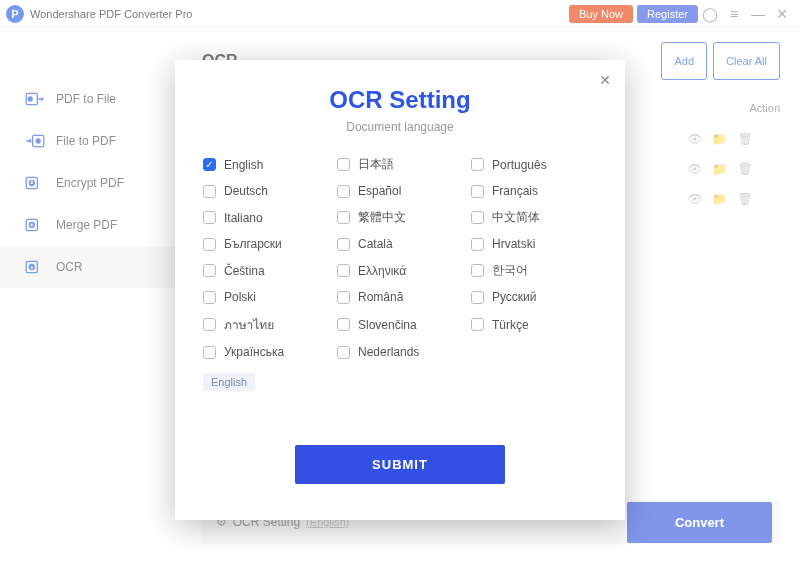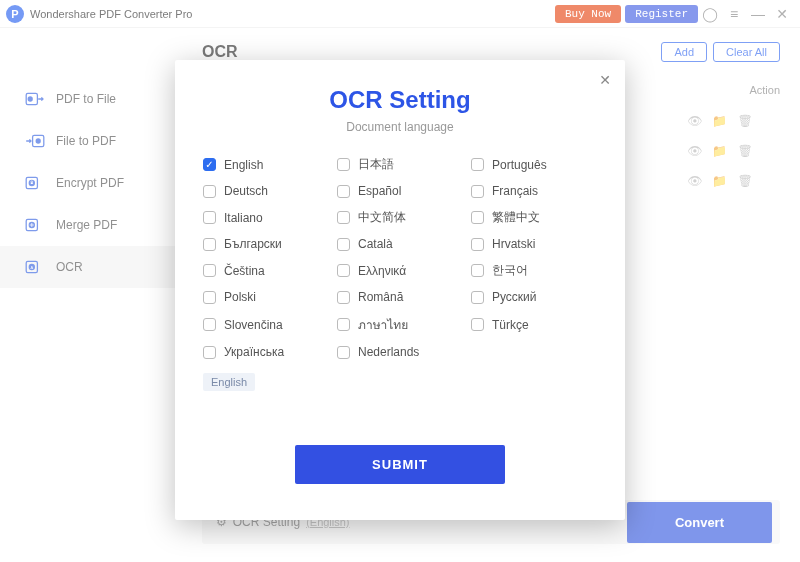--- a/index.html
+++ b/index.html
@@ -1,35 +1,35 @@
 <!DOCTYPE html>
 <html><head>
 <meta charset="utf-8">
 <style>
   * { box-sizing: border-box; margin: 0; padding: 0; }
   body { font-family: -apple-system, "Segoe UI", Arial, sans-serif; font-size: 12px; background: #fff; width: 800px; height: 562px; overflow: hidden; position: relative; color: #333; }
   .titlebar { height: 28px; display: flex; align-items: center; padding: 0 6px; border-bottom: 1px solid #eee; }
   .titlebar .logo { width: 18px; height: 18px; border-radius: 50%; background: #2b64f0; display: flex; align-items: center; justify-content: center; color: #fff; font-size: 11px; font-weight: bold; margin-right: 6px; }
   .titlebar .title { font-size: 11px; color: #333; }
   .titlebar .spacer { flex: 1; }
-  .titlebar .btn { font-size: 11px; padding: 3px 10px; border-radius: 3px; margin-left: 4px; cursor: pointer; font-family: Liberation Mono, monospace; }
+  .titlebar .btn { font-size: 11px; padding: 3px 10px; border-radius: 3px; margin-left: 4px; cursor: pointer; }
   .titlebar .btn.buy { background: #e64a19; color: #fff; }
   .titlebar .btn.reg { background: #4863e3; color: #fff; }
   .titlebar .icn { width: 24px; text-align: center; color: #888; font-size: 14px; cursor: pointer; }
   .mainrow { display: flex; height: 534px; }
   .sidebar { width: 192px; background: #fff; padding-top: 50px; }
   .sideitem { display: flex; align-items: center; padding: 12px 24px; cursor: pointer; color: #555; }
   .sideitem.active { background: #f3f3f3; }
   .sideitem .sicon { width: 22px; height: 18px; margin-right: 10px; display: flex; align-items: center; justify-content: center; }
   .sideitem .sicon svg { width: 20px; height: 16px; }
   .content { flex: 1; padding: 10px 20px 0 10px; position: relative; }
   .pagehead { display: flex; align-items: center; margin-top: 4px; }
   .pagehead h2 { font-size: 16px; font-weight: 600; color: #333; }
   .pagehead .spacer { flex: 1; }
-  .pagehead .hbtn { font-size: 11px; padding: 3px 12px; border: 1px solid #3b6ef0; color: #3b6ef0; border-radius: 3px; background: #fff; margin-left: 6px; cursor: pointer; }
+  .pagehead .hbtn { font-size: 11px; padding: 12px 12px; border: 1px solid #3b6ef0; color: #3b6ef0; border-radius: 3px; background: #fff; margin-left: 6px; cursor: pointer; }
   .listhead { display: flex; margin-top: 22px; color: #888; font-size: 11px; }
   .listhead .col.name { flex: 1; }
   .listhead .col.status { width: 120px; text-align: center; }
   .listhead .col.action { width: 120px; text-align: right; }
   .rows { margin-top: 10px; }
   .row { display: flex; align-items: center; padding: 8px 0; }
   .row .bar { flex: 1; }
   .row .barfill { height: 6px; background: #ddd; border-radius: 3px; width: 80%; }
   .row .status { width: 120px; }
   .row .actions { width: 120px; display: flex; justify-content: center; gap: 10px; color: #bbb; }
@@ -209,28 +209,28 @@
         <div class="langitem">
           <span class="cb"></span>
           <span>Français</span>
         </div>
         <div class="langitem">
           <span class="cb"></span>
           <span>Italiano</span>
         </div>
         <div class="langitem">
           <span class="cb"></span>
+          <span>繁體中文</span>
+        </div>
+        <div class="langitem">
+          <span class="cb"></span>
           <span>中文简体</span>
         </div>
         <div class="langitem">
           <span class="cb"></span>
-          <span>繁體中文</span>
-        </div>
-        <div class="langitem">
-          <span class="cb"></span>
           <span>Български</span>
         </div>
         <div class="langitem">
           <span class="cb"></span>
           <span>Català</span>
         </div>
         <div class="langitem">
           <span class="cb"></span>
           <span>Hrvatski</span>
         </div>
@@ -253,25 +253,25 @@
         <div class="langitem">
           <span class="cb"></span>
           <span>Română</span>
         </div>
         <div class="langitem">
           <span class="cb"></span>
           <span>Русский</span>
         </div>
         <div class="langitem">
           <span class="cb"></span>
+          <span>ภาษาไทย</span>
+        </div>
+        <div class="langitem">
+          <span class="cb"></span>
           <span>Slovenčina</span>
-        </div>
-        <div class="langitem">
-          <span class="cb"></span>
-          <span>ภาษาไทย</span>
         </div>
         <div class="langitem">
           <span class="cb"></span>
           <span>Türkçe</span>
         </div>
         <div class="langitem">
           <span class="cb"></span>
           <span>Українська</span>
         </div>
         <div class="langitem">

